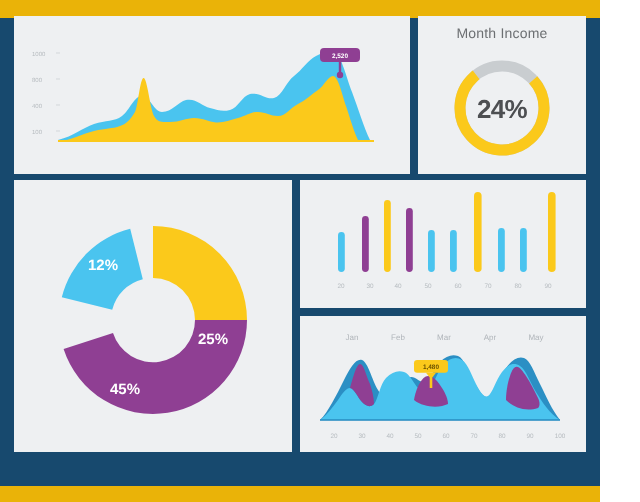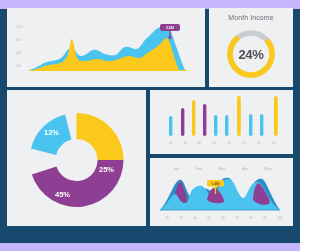--- a/index.html
+++ b/index.html
@@ -13,21 +13,21 @@
     background: #ffffff;
     font-family: "Liberation Sans", sans-serif;
   }
 
   #dashboard {
     position: absolute;
     left: 0;
     top: 0;
     width: 300px;
     height: 251px;
-    background: #c4b5fd;
+    background: #eab308;
   }
 
   
   .frame {
     position: absolute;
     left: 0;
     top: 9px;
     width: 300px;
     height: 234px;
     background: #17496e;

